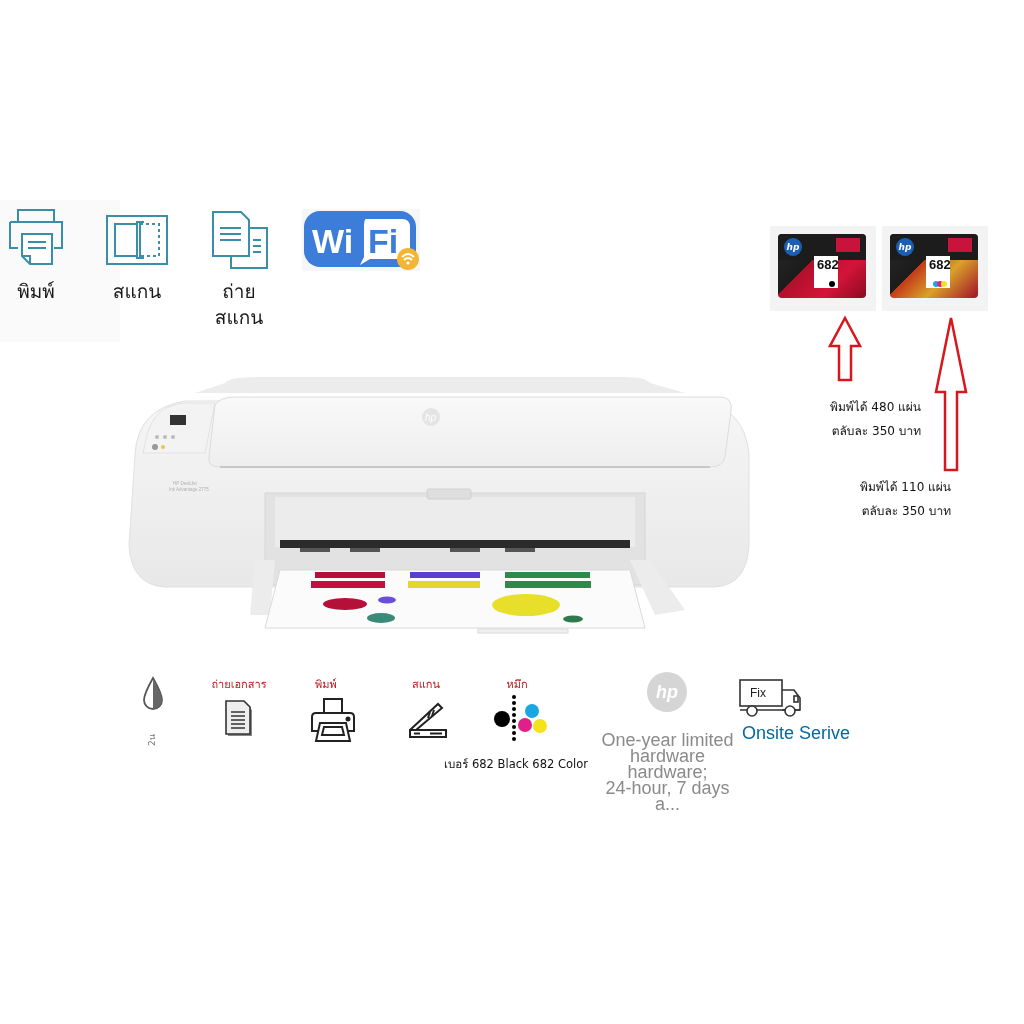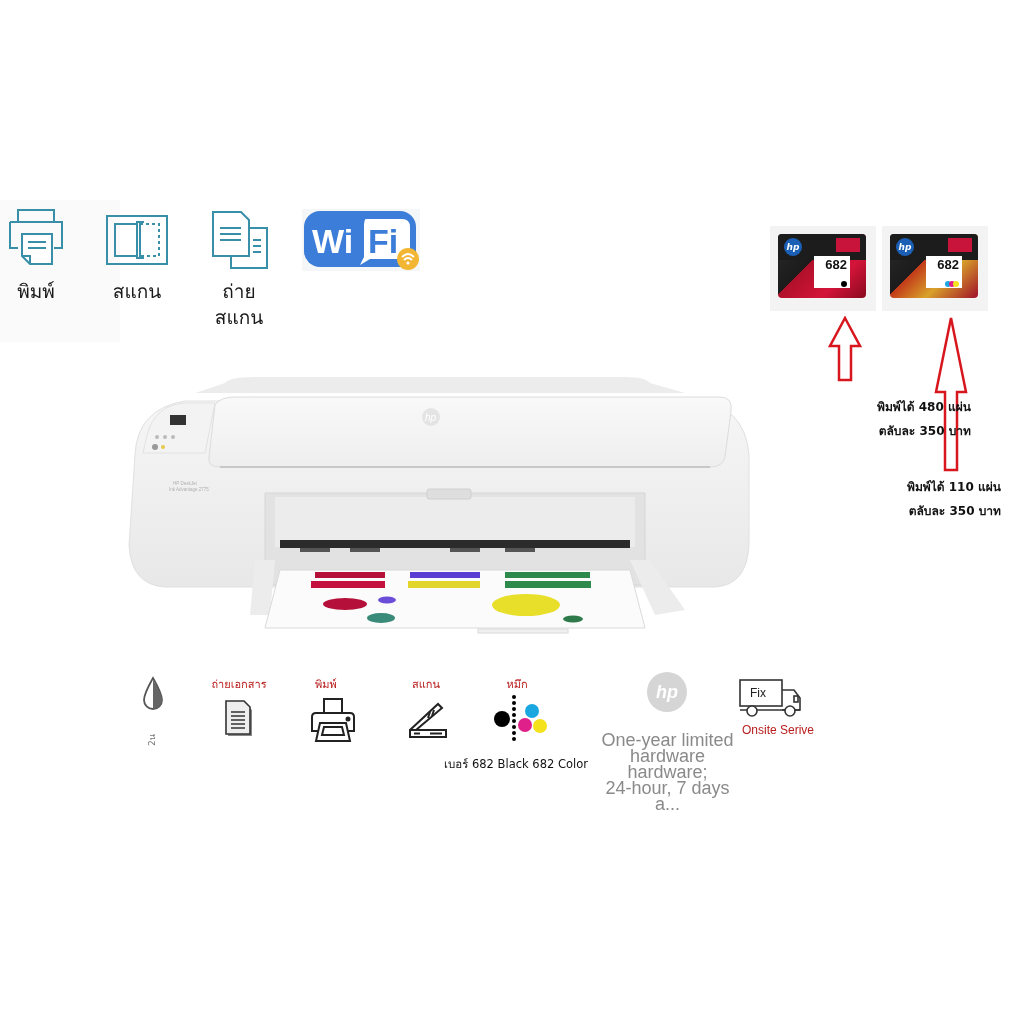--- a/index.html
+++ b/index.html
@@ -16,35 +16,35 @@
   .wifi { left: 302px; top: 209px; width: 118px; height: 62px; }
 
   
   .cart-box { background: #f3f3f3; }
   .cart { position: absolute; left: 8px; top: 8px; width: 88px; height: 64px; border-radius: 4px; overflow: hidden;
           background: linear-gradient(135deg, #2a2a2a 0%, #1b1b1b 40%, #b0102a 40%, #d4143a 70%, #8a0a1e 100%); }
   .cart-top { position: absolute; left: 0; top: 0; width: 100%; height: 26px; background: #1c1c1c; }
   .cart-hp { position: absolute; left: 6px; top: 4px; width: 18px; height: 18px; border-radius: 50%; background: #1b5fb5; color: #fff;
              font-size: 9px; font-style: italic; font-weight: bold; display: flex; align-items: center; justify-content: center; }
   .cart-tag { position: absolute; right: 6px; top: 4px; width: 24px; height: 14px; background: #c8143a; }
-  .cart-label { position: absolute; left: 36px; top: 22px; width: 36px; height: 32px; background: #fff; padding: 2px 3px; }
+  .cart-label { position: absolute; left: 36px; top: 22px; width: 24px; height: 32px; background: #fff; padding: 2px 3px; }
   .cart-num { font-size: 13px; font-weight: bold; line-height: 14px; color: #111; font-family: "Liberation Sans", sans-serif; }
   .ink-dot { display: inline-block; width: 6px; height: 6px; border-radius: 50%; margin-top: 2px; }
 
-  .caption { font-size: 12px; font-weight: bold; line-height: 24px; color: #111; font-family: "DejaVu Sans", sans-serif; margin-left: 47px; }
+  .caption { font-size: 12px; font-weight: normal; line-height: 24px; color: #111; font-family: "DejaVu Sans", sans-serif; }
 
   
   .printer { left: 125px; top: 375px; width: 630px; height: 260px; }
 
   
   .spec-label { font-size: 11px; color: #b91c1c; text-align: center; }
   .hp-grey { width: 40px; height: 40px; border-radius: 50%; background: #d5d5d5; color: #fff; font-style: italic; font-weight: bold;
              font-size: 18px; display: flex; align-items: center; justify-content: center; font-family: "Liberation Sans", sans-serif; }
   .warranty { font-size: 18px; color: #8a8a8a; line-height: 16px; text-align: center; font-family: "Liberation Sans", sans-serif; }
-  .onsite { font-size: 12px; color: #b91c1c; font-family: "Liberation Sans", sans-serif; }
+  .onsite { font-size: 18px; color: #0369a1; font-family: "Liberation Sans", sans-serif; }
   .ink-model { font-size: 11.5px; color: #111; font-family: "DejaVu Sans", sans-serif; }
 </style>
 </head>
 <body>
 
 <div class="abs feat-bg"></div>
 
 <div class="abs feat-icon" style="left:6px; top:208px;">
   <svg width="60" height="58" viewBox="0 0 60 58" fill="none" stroke="#3a8fa8" stroke-width="2">
     <rect x="12" y="2" width="36" height="12"></rect>

